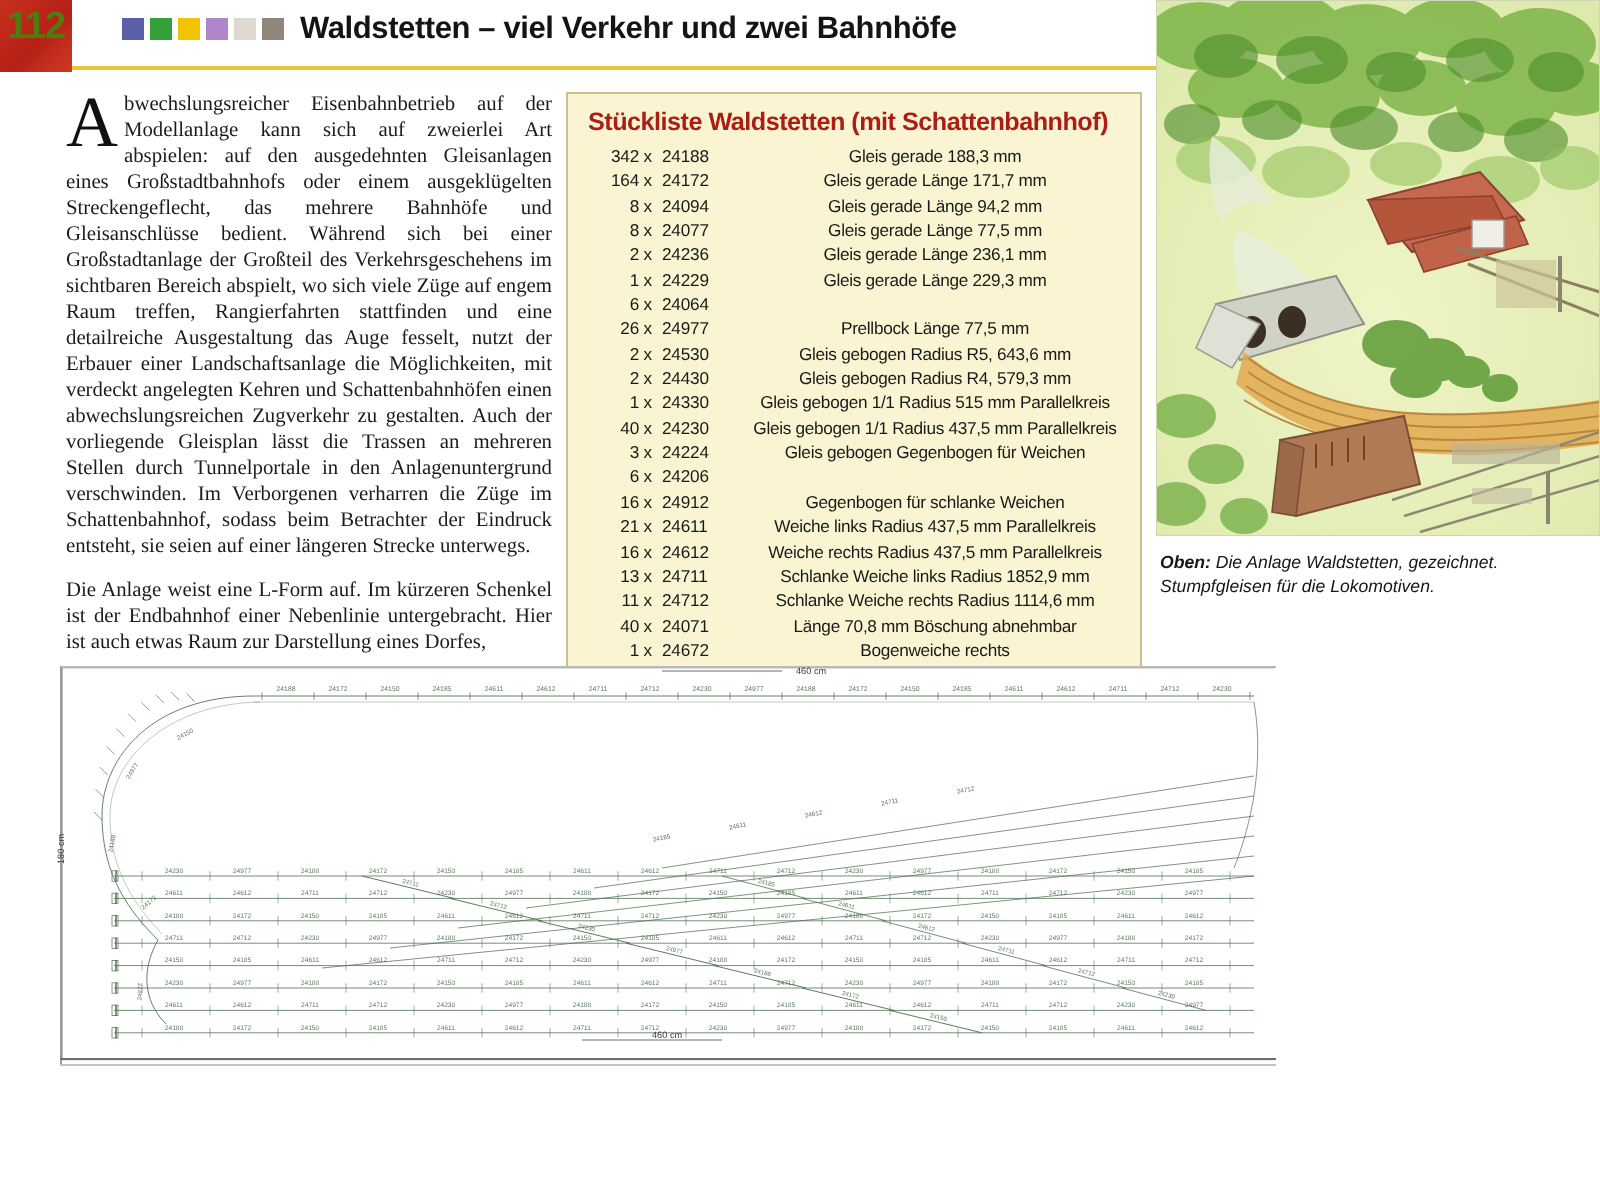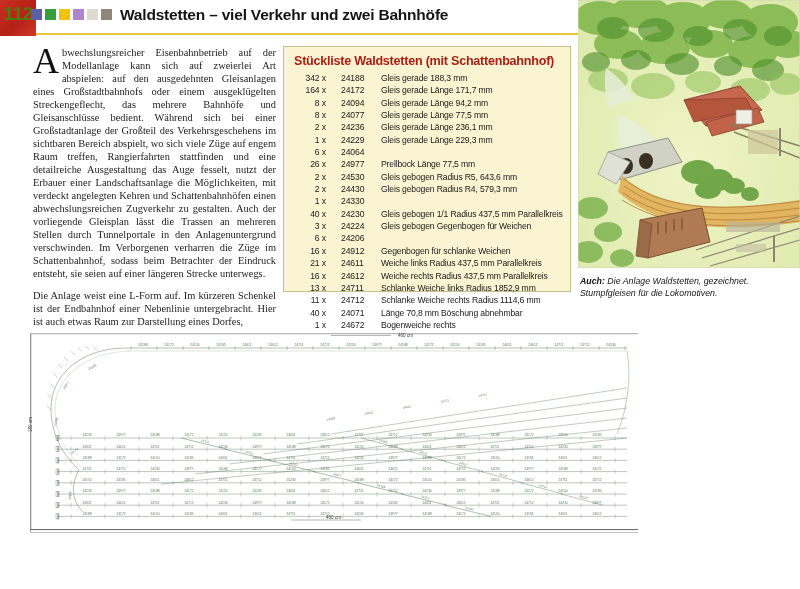--- a/index.html
+++ b/index.html
@@ -17,21 +17,21 @@
     position:absolute;left:0;top:0;width:36px;height:36px;
     background:#c2281e;
     background-image:linear-gradient(135deg,#c8301f 0%,#b52017 55%,#cf3a26 100%);
   }
   .pagenum-txt{
     position:absolute;left:0;top:3px;width:36px;
     color:#4d7c0f;font-family:"Liberation Sans",sans-serif;
     font-weight:bold;font-size:19px;text-align:center;letter-spacing:-0.5px;
   }
   .header-bar{
-    position:absolute;left:24px;top:0;right:0;height:32px;
+    position:absolute;left:54px;top:0;right:0;height:32px;
   }
   .swatches{position:absolute;left:7px;top:9px;display:flex;gap:3px;}
   .sw{width:11px;height:11px;display:block;}
   .header-title{
     position:absolute;left:96px;top:6px;
     font-family:"Liberation Sans",sans-serif;
     font-weight:bold;font-size:15.5px;color:#141414;
     letter-spacing:-0.2px;white-space:nowrap;
   }
   .header-rule{
@@ -46,38 +46,38 @@
     text-align:justify;
   }
   .col-text p{margin:0 0 9px 0;}
   .dropcap{
     float:left;font-size:36px;line-height:29px;
     padding:1px 3px 0 0;font-family:"Liberation Serif",serif;color:#111;
   }
 
   
   .parts-box{
-    position:absolute;left:283px;top:46px;width:288px;height:246px;
+    position:absolute;left:283px;top:46px;width:288px;height:302px;
     background:#fbf4d2;
     border:1px solid #c9bf8e;
     box-sizing:border-box;
   }
   .parts-title{
     position:absolute;left:10px;top:7px;
     font-family:"Liberation Sans",sans-serif;font-weight:bold;
     font-size:12.6px;color:#aa1e14;letter-spacing:-0.25px;white-space:nowrap;
   }
   .parts-rows{
     position:absolute;left:8px;top:26px;right:6px;
     font-family:"Liberation Sans",sans-serif;font-size:8.6px;color:#191919;
   }
   .prow{display:flex;align-items:baseline;height:12.35px;}
-  .pqty{width:34px;text-align:right;padding-right:15px;flex:none;letter-spacing:-0.1px;}
+  .pqty{width:34px;text-align:right;padding-right:5px;flex:none;letter-spacing:-0.1px;}
   .part{width:40px;flex:none;letter-spacing:-0.1px;}
-  .pdesc{flex:1;letter-spacing:-0.15px;white-space:nowrap;}
+  .pdesc{flex:1;letter-spacing:-0.15px;white-space:nowrap;text-align:center;}
 
   
   .illo{
     position:absolute;left:578px;top:0;width:222px;height:268px;
     overflow:hidden;background:#e9f0bf;
   }
   .illo svg{display:block;}
   .illo-caption{
     position:absolute;left:580px;top:276px;width:218px;
     font-family:"Liberation Sans",sans-serif;font-style:italic;
@@ -188,20 +188,21 @@
           <span class="pdesc">Gleis gebogen Radius R5, 643,6 mm</span>
         </div>
         <div class="prow">
           <span class="pqty">2 x</span>
           <span class="part">24430</span>
           <span class="pdesc">Gleis gebogen Radius R4, 579,3 mm</span>
         </div>
         <div class="prow">
           <span class="pqty">1 x</span>
           <span class="part">24330</span>
+          <span class="pdesc">Gleis gebogen 1/1 Radius 515 mm Parallelkreis</span>
         </div>
         <div class="prow">
           <span class="pqty">40 x</span>
           <span class="part">24230</span>
           <span class="pdesc">Gleis gebogen 1/1 Radius 437,5 mm Parallelkreis</span>
         </div>
         <div class="prow">
           <span class="pqty">3 x</span>
           <span class="part">24224</span>
           <span class="pdesc">Gleis gebogen Gegenbogen für Weichen</span>
@@ -359,21 +360,21 @@
         <ellipse cx="14" cy="208" rx="16" ry="11"></ellipse>
           <ellipse cx="30" cy="232" rx="14" ry="10"></ellipse>
         <ellipse cx="10" cy="252" rx="15" ry="11"></ellipse>
           <ellipse cx="44" cy="258" rx="12" ry="9"></ellipse>
       </g>
       <rect x="0" y="0" width="222" height="268" fill="none" stroke="#cfd6b3" stroke-width="1"></rect>
     </svg>
   </div>
 
   <div class="illo-caption">
-    <div><b>Auch:</b><span> Die Anlage Waldstetten, gezeichnet.</span></div>
+    <div><b>Oben:</b><span> Die Anlage Waldstetten, gezeichnet.</span></div>
     <div>Stumpfgleisen für die Lokomotiven.</div>
   </div>
 
   <div class="plan-wrap">
     <svg class="plansvg" id="plan-svg" width="608" height="200" viewBox="0 0 608 200" xmlns="http://www.w3.org/2000/svg">
         <path d="M96 14 L596 14" fill="none" stroke="#4c6b4c" stroke-width="0.5" opacity="0.85"></path>
         <path d="M96 17 L596 17" fill="none" stroke="#4c6b4c" stroke-width="0.35" opacity="0.5"></path>
         <line x1="100" y1="12" x2="100" y2="16" stroke="#4c6b4c" stroke-width="0.4" opacity="0.8"></line>
         <line x1="126" y1="12" x2="126" y2="16" stroke="#4c6b4c" stroke-width="0.4" opacity="0.8"></line>
         <line x1="152" y1="12" x2="152" y2="16" stroke="#4c6b4c" stroke-width="0.4" opacity="0.8"></line>

